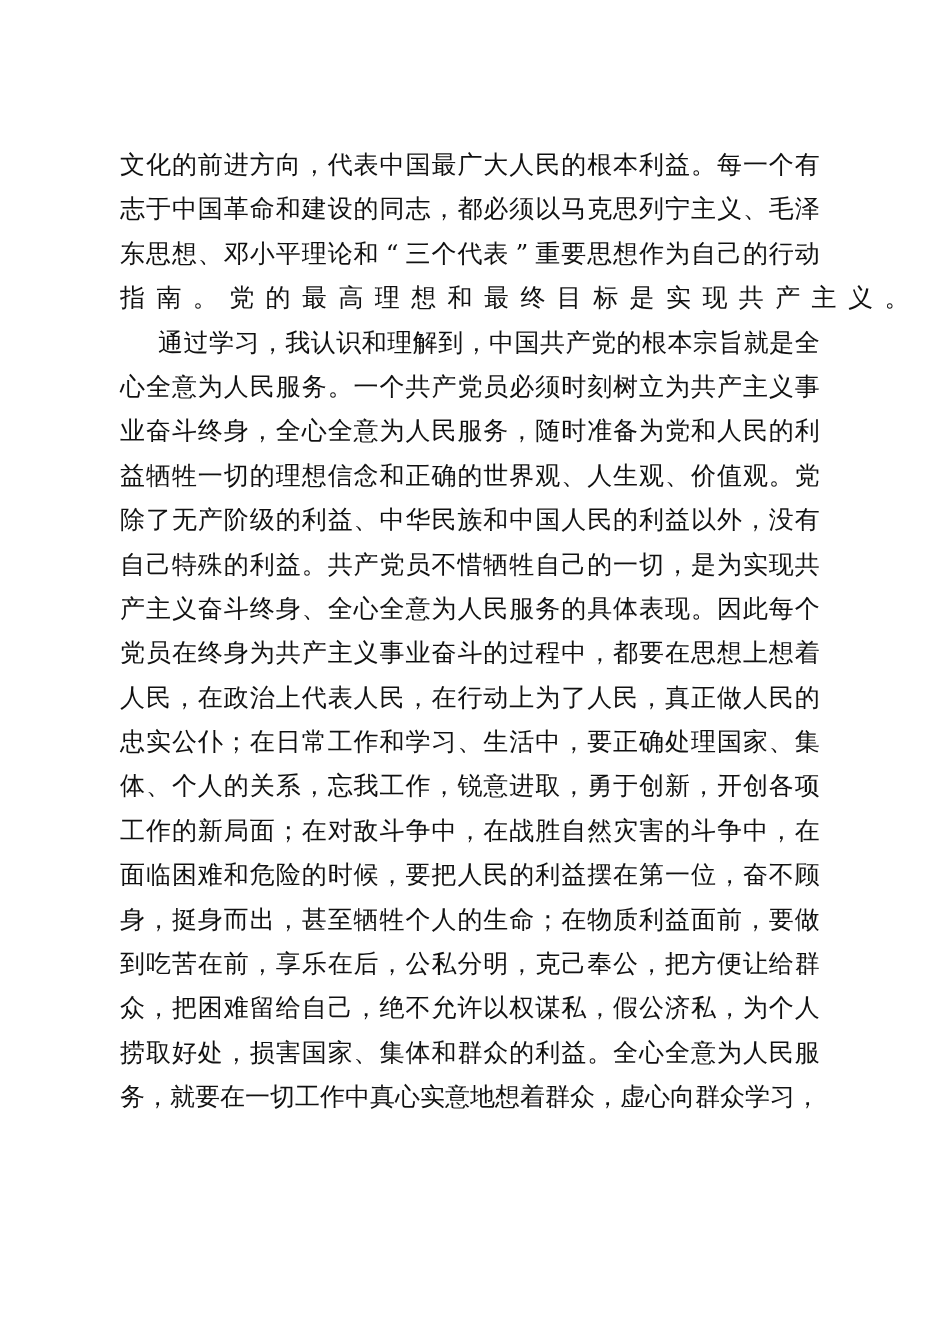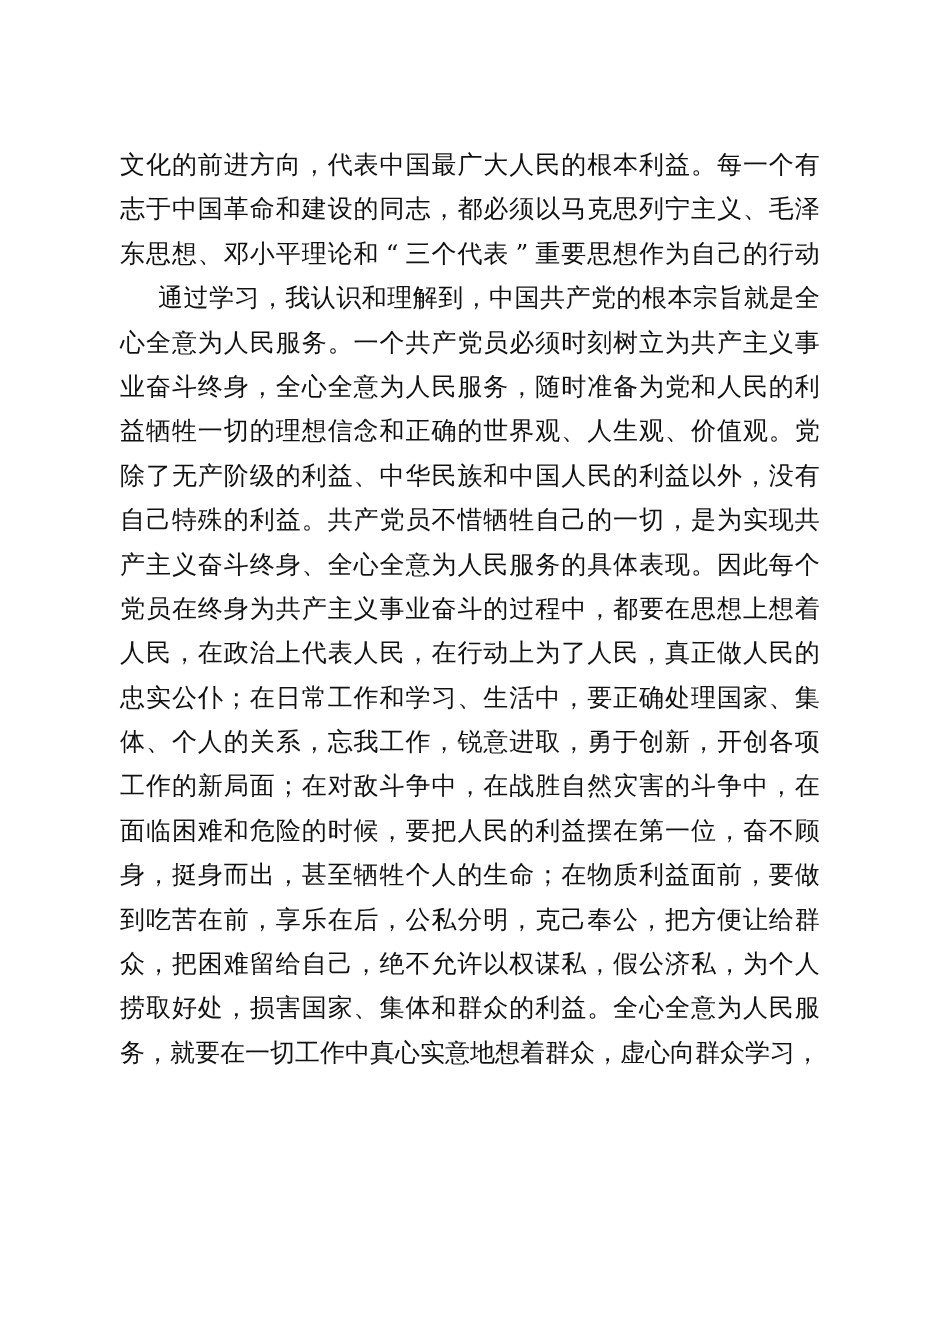--- a/index.html
+++ b/index.html
@@ -137,20 +137,21 @@
           <span class="ch">思</span>
           <span class="ch">想</span>
           <span class="ch">作</span>
           <span class="ch">为</span>
           <span class="ch">自</span>
           <span class="ch">己</span>
           <span class="ch">的</span>
           <span class="ch">行</span>
           <span class="ch">动</span>
         </div>
+      <div class="line last-of-para">指南。党的最高理想和最终目标是实现共产主义。</div>
     </div>
 
     <div>
       <div class="line indent">
           <span class="ch">通</span>
           <span class="ch">过</span>
           <span class="ch">学</span>
           <span class="ch">习</span>
           <span class="ch">，</span>
           <span class="ch">我</span>

